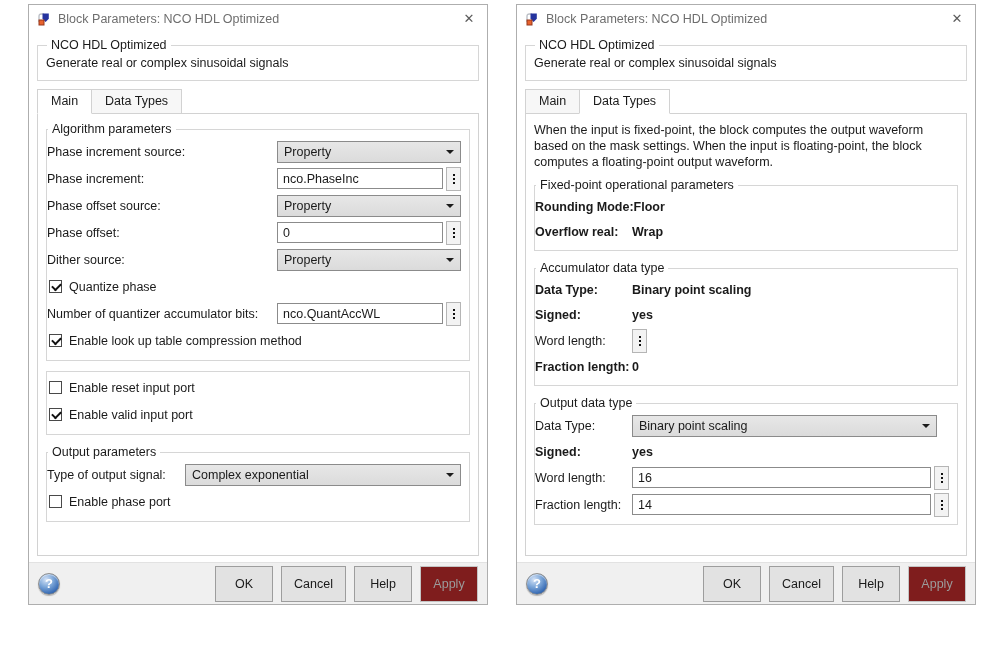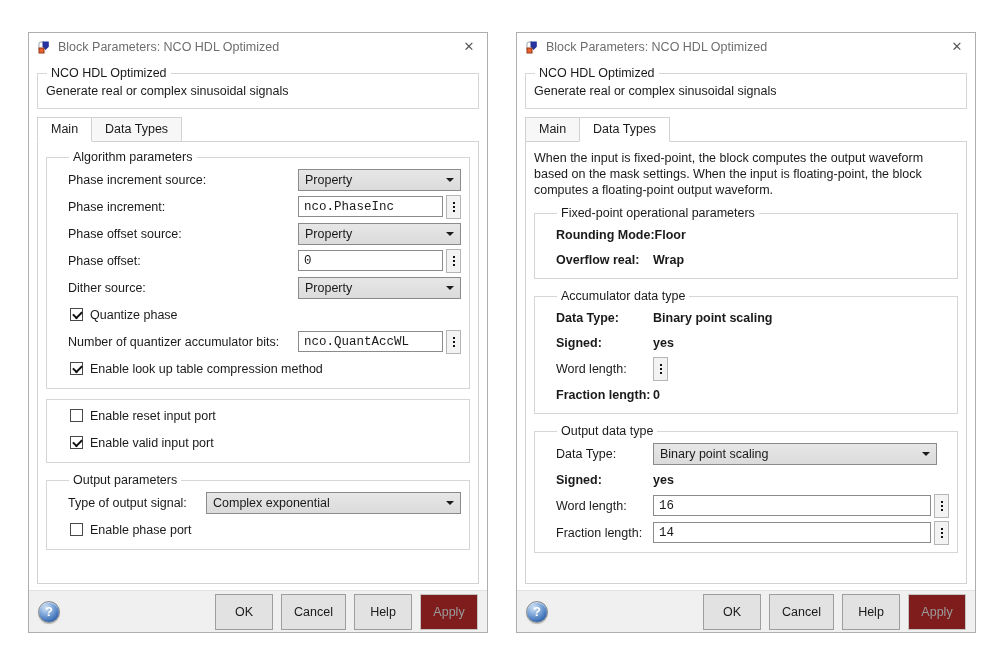--- a/index.html
+++ b/index.html
@@ -3,21 +3,21 @@
 <meta charset="utf-8">
 <style>
   * { box-sizing: border-box; }
   html, body { margin: 0; padding: 0; background: #ffffff; }
   body {
     width: 1004px; height: 672px; position: relative;
     font-family: "Liberation Sans", sans-serif; font-size: 12.5px; color: #1a1a1a;
   }
 
   .dialog {
-    position: absolute; top: 32px; width: 460px; height: 601px;
+    position: absolute; top: 4px; width: 460px; height: 601px;
     background: #ffffff; border: 1px solid #aeaeae;
     display: flex; flex-direction: column;
   }
   .dialog.left  { left: 28px; }
   .dialog.right { left: 516px; }
 
   
   .titlebar {
     flex: none; height: 27px; display: flex; align-items: center;
     padding-left: 7px; background: #ffffff;
@@ -26,21 +26,21 @@
   .titlebar .title-text { color: #6e6e6e; font-size: 12.5px; white-space: nowrap; }
   .close-btn {
     margin-left: auto; width: 36px; height: 27px; border: 0; background: transparent;
     color: #5c5c5c; font-size: 13px; line-height: 27px; text-align: center; padding: 0;
     font-family: "Liberation Sans", sans-serif; cursor: default;
   }
 
   
   .dlg-body { flex: 1; display: flex; flex-direction: column; padding: 6px 8px 0 8px; overflow: hidden; }
 
-  fieldset { border: 1px solid #d6d6d6; margin: 0; padding: 2px 8px 6px 21px; min-width: 0; }
+  fieldset { border: 1px solid #d6d6d6; margin: 0; padding: 2px 8px 6px 0; min-width: 0; }
   legend { padding: 0 4px; margin-left: 1px; font-size: 12.5px; color: #1a1a1a; }
 
   fieldset.mask-header { flex: none; padding: 0 8px 10px 8px; }
   .mask-desc { margin-top: 4px; }
 
   .tabs { flex: none; display: flex; margin-top: 8px; position: relative; z-index: 2; margin-bottom: -1px; }
   .tab {
     padding: 4px 13px 5px 13px; border: 1px solid #d2d2d2; background: #f7f7f7;
     margin-right: -1px; position: relative; cursor: default; white-space: nowrap;
   }
@@ -70,21 +70,21 @@
   .combo-text { flex: 1; white-space: nowrap; overflow: hidden; }
   .combo-arrow {
     flex: none; width: 0; height: 0; margin-left: 4px;
     border-left: 4px solid transparent; border-right: 4px solid transparent;
     border-top: 4px solid #1c1c1c;
   }
 
   .editwrap { flex: 1; display: flex; align-items: center; gap: 3px; min-width: 0; }
   input.edit {
     flex: 1; height: 21px; border: 1px solid #8b8b8b; padding: 0 5px; min-width: 0;
-    font-family: Liberation Mono, monospace; font-size: 12.5px; color: #1a1a1a; background: #fff;
+    font-family: Liberation Sans, sans-serif; font-size: 12.5px; color: #1a1a1a; background: #fff;
   }
   .dots-btn {
     flex: none; width: 15px; height: 24px; background: #f3f3f3; border: 1px solid #b5b5b5;
     display: flex; flex-direction: column; align-items: center; justify-content: center;
     gap: 2px; padding: 0; cursor: default;
   }
   .dots-btn i { width: 2px; height: 2px; background: #111; display: block; }
 
   .checkrow { display: flex; align-items: center; height: 27px; gap: 7px; padding-left: 2px; }
   .checkbox { flex: none; width: 13px; height: 13px; background: #fff; border: 1px solid #494949; position: relative; }

